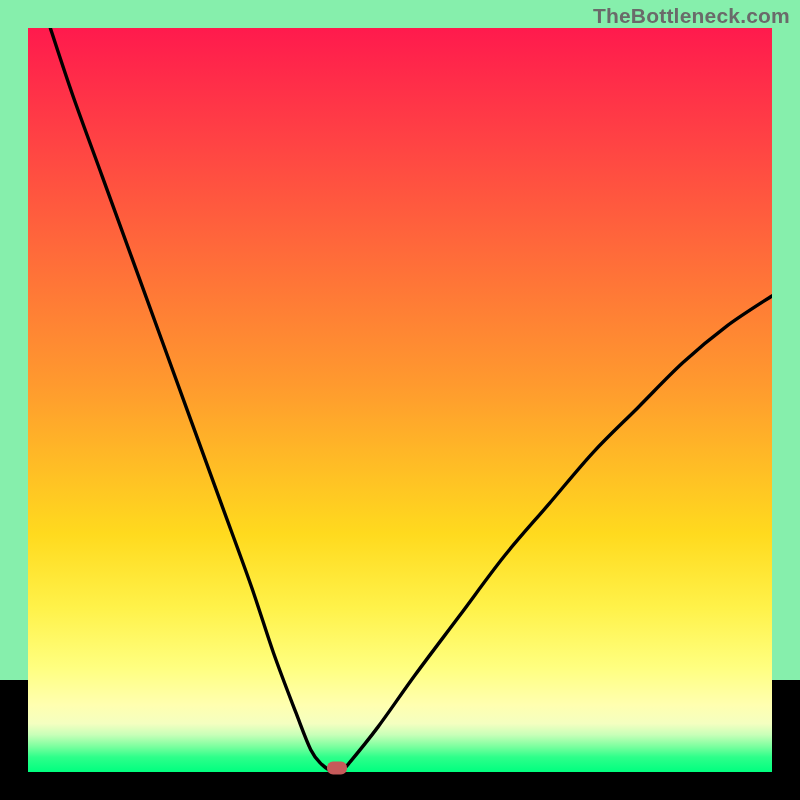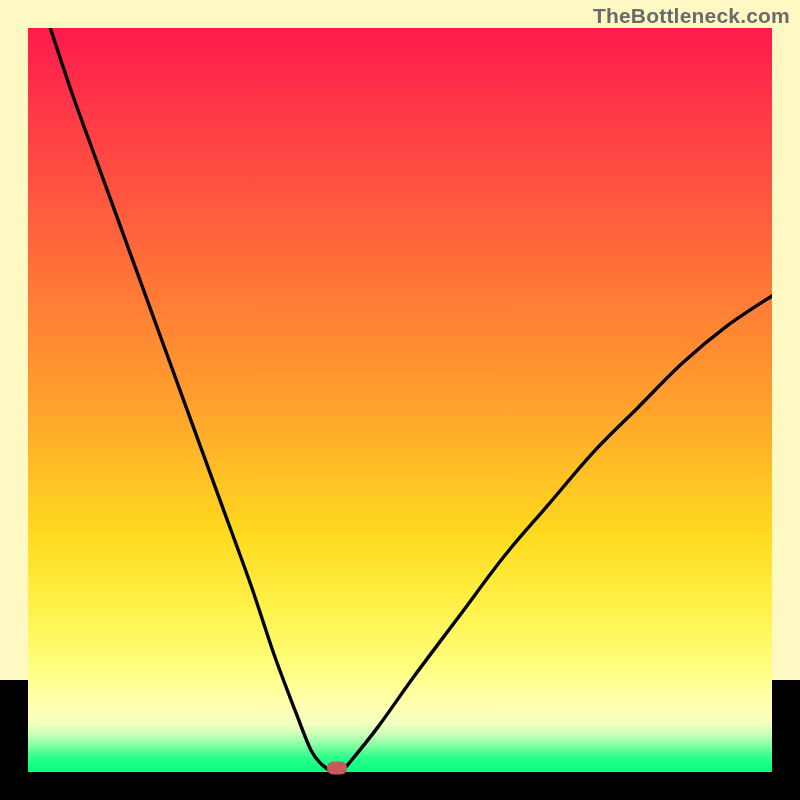--- a/index.html
+++ b/index.html
@@ -9,21 +9,21 @@
     height: 800px;
     background: #000;
     overflow: hidden;
   }
   .frame {
     position: absolute;
     left: 0;
     top: 0;
     width: 800px;
     height: 680px;
-    background: #fef9c3;
+    background: #86efac;
   }
   .plot-area {
     position: absolute;
     left: 28px;
     top: 28px;
     width: 744px;
     height: 744px;
     
     background: linear-gradient(
       to bottom,

